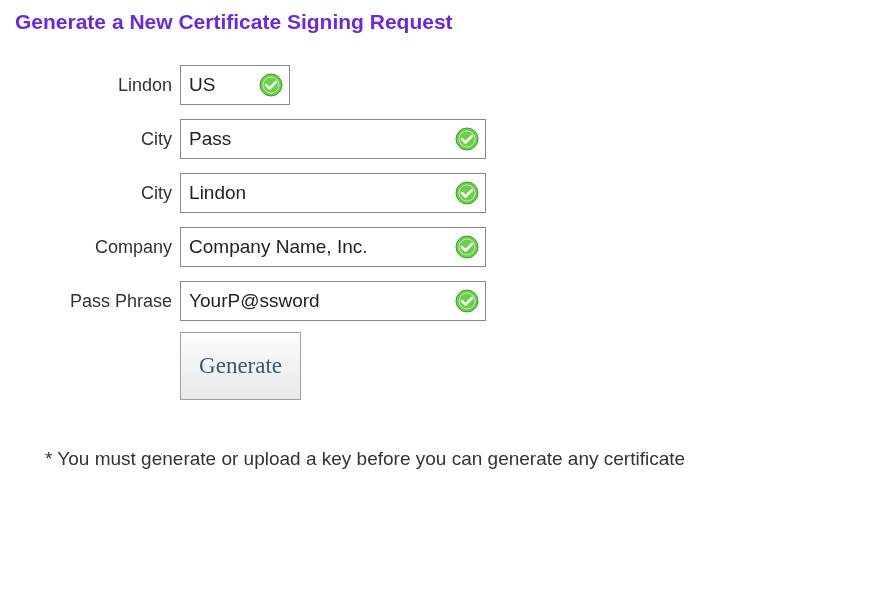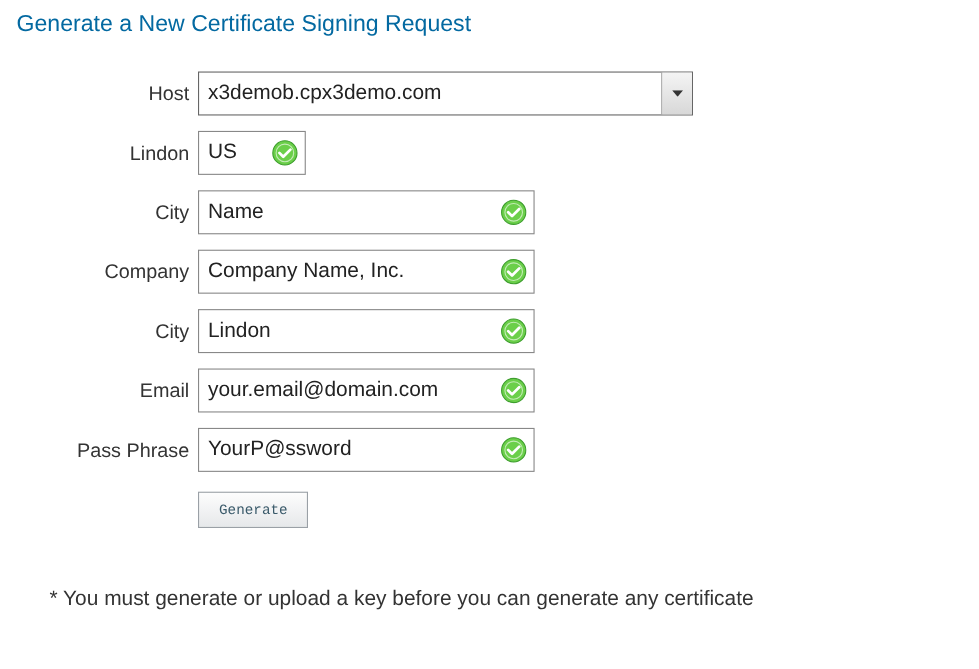--- a/index.html
+++ b/index.html
@@ -5,22 +5,22 @@
     * { box-sizing: border-box; }
     body {
       font-family: Verdana, Geneva, sans-serif;
       font-size: 18px;
       color: #333;
       margin: 0;
       padding: 10px;
       width: 890px;
     }
     .title {
-      font-weight: normal;
-      color: #0369a1;
+      font-weight: bold;
+      color: #6d28d9;
       font-size: 21px;
       margin-bottom: 20px;
       padding-left: 5px;
     }
     .form {
       display: table;
       border-spacing: 0 8px;
       margin-left: 60px;
     }
     .row {
@@ -40,21 +40,21 @@
       vertical-align: middle;
     }
     .field-wrap {
       display: inline-flex;
       align-items: center;
       border: 1px solid #888;
       background: #fff;
       padding: 4px 6px 4px 8px;
       height: 40px;
     }
-    .field-wrap.narrow { width: 98px; }
+    .field-wrap.narrow { width: 110px; }
     .field-wrap.normal { width: 306px; }
     .field-text {
       flex: 1;
       color: #222;
       font-size: 19px;
     }
     .select-wrap {
       display: inline-flex;
       align-items: center;
       border: 1px solid #666;
@@ -82,52 +82,39 @@
     .check-icon {
       margin-left: 6px;
       flex-shrink: 0;
     }
     .check-icon svg { display: block; }
     .generate-btn {
       display: inline-block;
       border: 1px solid #9aa0a6;
       background: linear-gradient(#fdfdfd, #e6e8ea);
       color: #3a5a6a;
-      padding: 8px 18px;
-      font-size: 13px;
-      font-family: Liberation Mono, monospace;
+      padding: 20px 18px;
+      font-size: 23px;
+      font-family: Liberation Serif, serif;
       cursor: pointer;
     }
     .footnote {
       margin-top: 40px;
       padding-left: 35px;
       color: #333;
       font-size: 19px;
     }
   </style>
 </head>
 <body>
 
 <div class="title">Generate a New Certificate Signing Request</div>
 
 <div class="form">
 
-  <div class="row">
-    <div class="label-cell">Host</div>
-    <div class="input-cell">
-      <div class="select-wrap">
-        <span class="select-text">x3demob.cpx3demo.com</span>
-        <span class="select-arrow">
-          <svg width="10" height="6" viewBox="0 0 10 6">
-              <path d="M0 0 L5 6 L10 0 Z" fill="#333"></path>
-            </svg>
-        </span>
-      </div>
-    </div>
-  </div>
 
   <div class="row">
     <div class="label-cell">Lindon</div>
     <div class="input-cell">
       <div class="field-wrap narrow">
         <span class="field-text">US</span>
         <span class="check-icon">
           <svg width="24" height="24" viewBox="0 0 24 24">
               <circle cx="12" cy="12" r="11" fill="#6bcf4a" stroke="#3e9e2e" stroke-width="1"></circle>
               <circle cx="12" cy="12" r="8" fill="none" stroke="#ffffff" stroke-width="1" opacity="0.6"></circle>
@@ -135,21 +122,37 @@
             </svg>
         </span>
       </div>
     </div>
   </div>
 
   <div class="row">
     <div class="label-cell">City</div>
     <div class="input-cell">
       <div class="field-wrap normal">
-        <span class="field-text">Name</span>
+        <span class="field-text">Pass</span>
+        <span class="check-icon">
+          <svg width="24" height="24" viewBox="0 0 24 24">
+              <circle cx="12" cy="12" r="11" fill="#6bcf4a" stroke="#3e9e2e" stroke-width="1"></circle>
+              <circle cx="12" cy="12" r="8" fill="none" stroke="#ffffff" stroke-width="1" opacity="0.6"></circle>
+              <path d="M7 12 L10.5 15.5 L17 9" stroke="#fff" stroke-width="2.5" fill="none" stroke-linecap="round" stroke-linejoin="round"></path>
+            </svg>
+        </span>
+      </div>
+    </div>
+  </div>
+
+  <div class="row">
+    <div class="label-cell">City</div>
+    <div class="input-cell">
+      <div class="field-wrap normal">
+        <span class="field-text">Lindon</span>
         <span class="check-icon">
           <svg width="24" height="24" viewBox="0 0 24 24">
               <circle cx="12" cy="12" r="11" fill="#6bcf4a" stroke="#3e9e2e" stroke-width="1"></circle>
               <circle cx="12" cy="12" r="8" fill="none" stroke="#ffffff" stroke-width="1" opacity="0.6"></circle>
               <path d="M7 12 L10.5 15.5 L17 9" stroke="#fff" stroke-width="2.5" fill="none" stroke-linecap="round" stroke-linejoin="round"></path>
             </svg>
         </span>
       </div>
     </div>
   </div>
@@ -163,52 +166,21 @@
           <svg width="24" height="24" viewBox="0 0 24 24">
               <circle cx="12" cy="12" r="11" fill="#6bcf4a" stroke="#3e9e2e" stroke-width="1"></circle>
               <circle cx="12" cy="12" r="8" fill="none" stroke="#ffffff" stroke-width="1" opacity="0.6"></circle>
               <path d="M7 12 L10.5 15.5 L17 9" stroke="#fff" stroke-width="2.5" fill="none" stroke-linecap="round" stroke-linejoin="round"></path>
             </svg>
         </span>
       </div>
     </div>
   </div>
 
-  <div class="row">
-    <div class="label-cell">City</div>
-    <div class="input-cell">
-      <div class="field-wrap normal">
-        <span class="field-text">Lindon</span>
-        <span class="check-icon">
-          <svg width="24" height="24" viewBox="0 0 24 24">
-              <circle cx="12" cy="12" r="11" fill="#6bcf4a" stroke="#3e9e2e" stroke-width="1"></circle>
-              <circle cx="12" cy="12" r="8" fill="none" stroke="#ffffff" stroke-width="1" opacity="0.6"></circle>
-              <path d="M7 12 L10.5 15.5 L17 9" stroke="#fff" stroke-width="2.5" fill="none" stroke-linecap="round" stroke-linejoin="round"></path>
-            </svg>
-        </span>
-      </div>
-    </div>
-  </div>
-
-
-  <div class="row">
-    <div class="label-cell">Email</div>
-    <div class="input-cell">
-      <div class="field-wrap normal">
-        <span class="field-text">your.email@domain.com</span>
-        <span class="check-icon">
-          <svg width="24" height="24" viewBox="0 0 24 24">
-              <circle cx="12" cy="12" r="11" fill="#6bcf4a" stroke="#3e9e2e" stroke-width="1"></circle>
-              <circle cx="12" cy="12" r="8" fill="none" stroke="#ffffff" stroke-width="1" opacity="0.6"></circle>
-              <path d="M7 12 L10.5 15.5 L17 9" stroke="#fff" stroke-width="2.5" fill="none" stroke-linecap="round" stroke-linejoin="round"></path>
-            </svg>
-        </span>
-      </div>
-    </div>
-  </div>
+
 
   <div class="row">
     <div class="label-cell">Pass Phrase</div>
     <div class="input-cell">
       <div class="field-wrap normal">
         <span class="field-text">YourP@ssword</span>
         <span class="check-icon">
           <svg width="24" height="24" viewBox="0 0 24 24">
               <circle cx="12" cy="12" r="11" fill="#6bcf4a" stroke="#3e9e2e" stroke-width="1"></circle>
               <circle cx="12" cy="12" r="8" fill="none" stroke="#ffffff" stroke-width="1" opacity="0.6"></circle>

